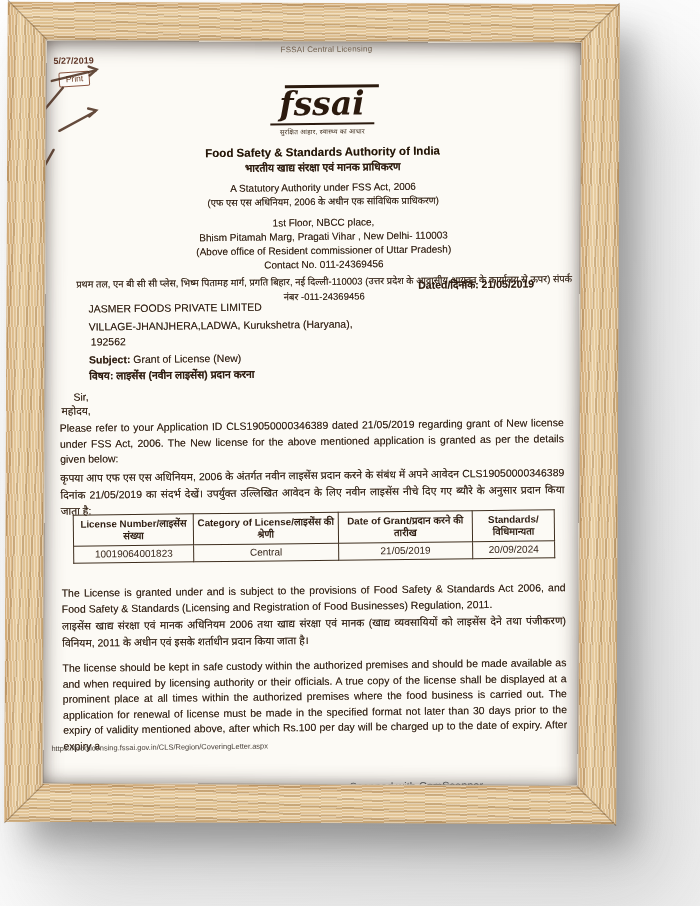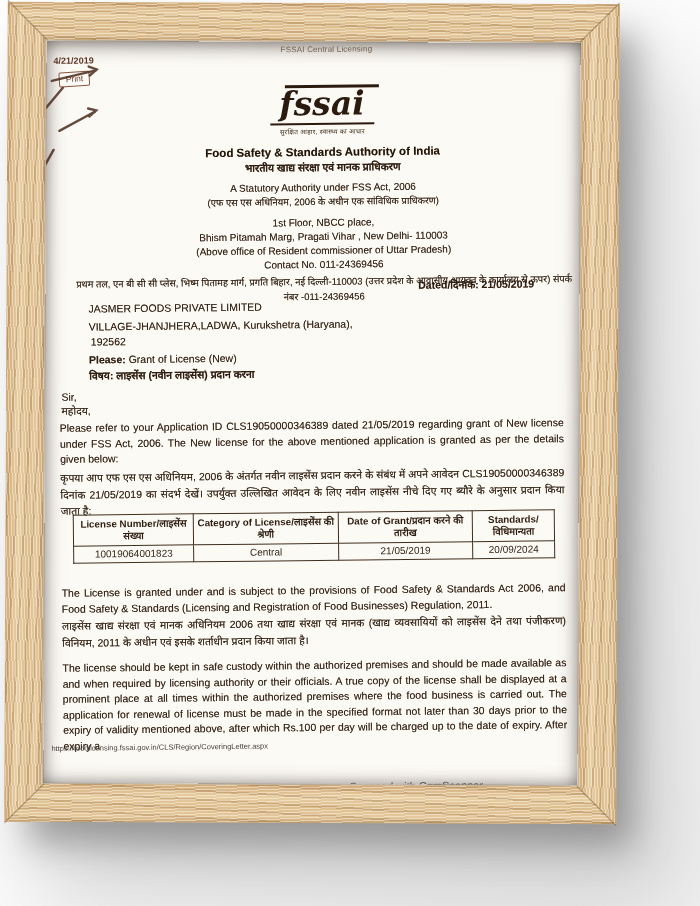--- a/index.html
+++ b/index.html
@@ -84,21 +84,21 @@
   .addr{margin-top:0;font-size:10px;line-height:14px;}
   .addr-first{margin-top:8px;}
   .addr-hi{margin-top:2px;font-size:9.5px;line-height:15px;}
 
   .dated{left:280px;top:237px;width:210px;text-align:right;font-size:10.5px;font-weight:bold;}
   .recipient-name{left:44px;top:257px;}
   .recipient-addr{left:44px;top:275px;}
   .recipient-pin{left:46px;top:290px;}
   .subject-en{left:44px;top:308px;}
   .subject-hi{left:44px;top:323px;}
-  .sal-en{left:16px;top:345px;}
+  .sal-en{left:28px;top:345px;}
   .sal-hi{left:16px;top:358px;}
   .para-intro-en{left:14px;top:376px;width:504px;}
   .para-intro-hi{left:14px;top:425px;width:504px;}
   .para-prov-en{left:14px;top:541px;width:504px;}
   .para-prov-hi{left:14px;top:573px;width:504px;}
   .para-cust-en{left:14px;top:616px;width:504px;}
   .footer-url{left:2px;top:699px;font-size:7.5px;color:#49413a;}
   .watermark{left:300px;top:739px;width:230px;font-size:11px;color:#4d4d4d;white-space:nowrap;}
 
   table.lic{
@@ -125,21 +125,21 @@
     <div class="seam seam-tl"></div>
     <div class="seam seam-tr"></div>
     <div class="seam seam-bl"></div>
     <div class="seam seam-br"></div>
 
     <div class="paper">
       <div class="content">
 
         <div class="abs tiny page-title">FSSAI Central Licensing</div>
 
-        <div class="abs print-date">4/21/2019</div>
+        <div class="abs print-date">5/27/2019</div>
 
         <div class="abs print-btn">Print</div>
 
         <svg class="abs penmarks" viewBox="0 0 130 140" xmlns="http://www.w3.org/2000/svg">
           <g stroke="#4a2c1c" stroke-width="2.4" fill="none" stroke-linecap="round" opacity="0.85">
             <path d="M16 30 Q34 26 60 20"></path>
             <path d="M53 16 L61 19 L54 25"></path>
             <path d="M2 66 L27 37"></path>
             <path d="M23 80 L59 61"></path>
             <path d="M52 58 L60 60 L53 66"></path>
@@ -163,21 +163,21 @@
           <div class="addr-hi ink">प्रथम तल, एन बी सी सी प्लेस, भिष्म पितामह मार्ग, प्रगति बिहार, नई दिल्ली-110003 (उत्तर प्रदेश के आवासीय आयुक्त के कार्यालय से ऊपर) संपर्क नंबर -011-24369456</div>
         </div>
 
         <div class="abs dated ink">Dated/दिनांक: 21/05/2019</div>
 
         <div class="abs body-txt recipient-name ink">JASMER FOODS PRIVATE LIMITED</div>
         <div class="abs body-txt recipient-addr ink">VILLAGE-JHANJHERA,LADWA, Kurukshetra (Haryana),</div>
         <div class="abs body-txt recipient-pin ink">192562</div>
 
         <div class="abs body-txt subject-en ink">
-          <span class="b">Please:</span><span> Grant of License (New)</span>
+          <span class="b">Subject:</span><span> Grant of License (New)</span>
         </div>
         <div class="abs hindi-txt subject-hi ink b">विषय: लाइसेंस (नवीन लाइसेंस) प्रदान करना</div>
 
         <div class="abs body-txt sal-en ink">Sir,</div>
         <div class="abs hindi-txt sal-hi ink">महोदय,</div>
 
         <div class="abs body-txt just para-intro-en ink">Please refer to your Application ID CLS19050000346389 dated 21/05/2019 regarding grant of New license under FSS Act, 2006. The New license for the above mentioned application is granted as per the details given below:</div>
         <div class="abs hindi-txt just para-intro-hi ink">कृपया आप एफ एस एस अधिनियम, 2006 के अंतर्गत नवीन लाइसेंस प्रदान करने के संबंध में अपने आवेदन CLS19050000346389 दिनांक 21/05/2019 का संदर्भ देखें। उपर्युक्त उल्लिखित आवेदन के लिए नवीन लाइसेंस नीचे दिए गए ब्यौरे के अनुसार प्रदान किया जाता है:</div>
 
         <table class="lic">

